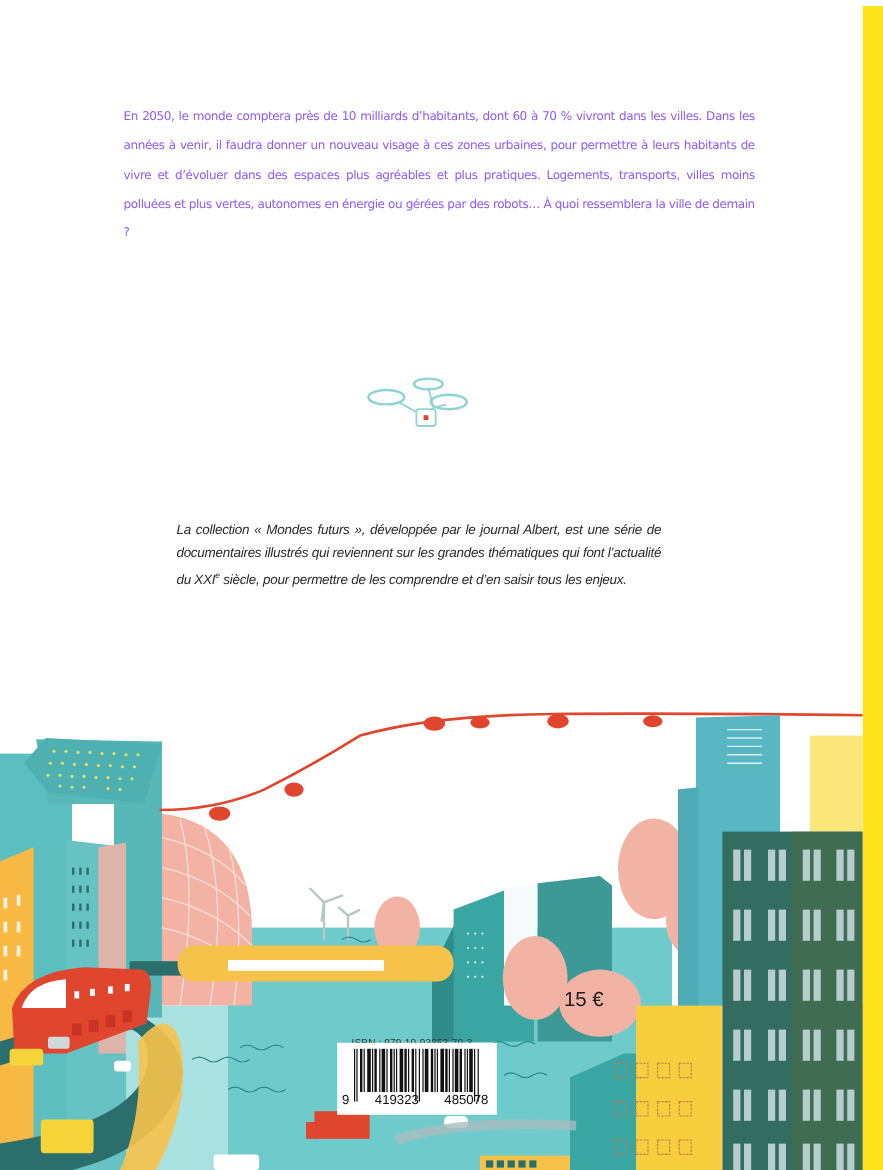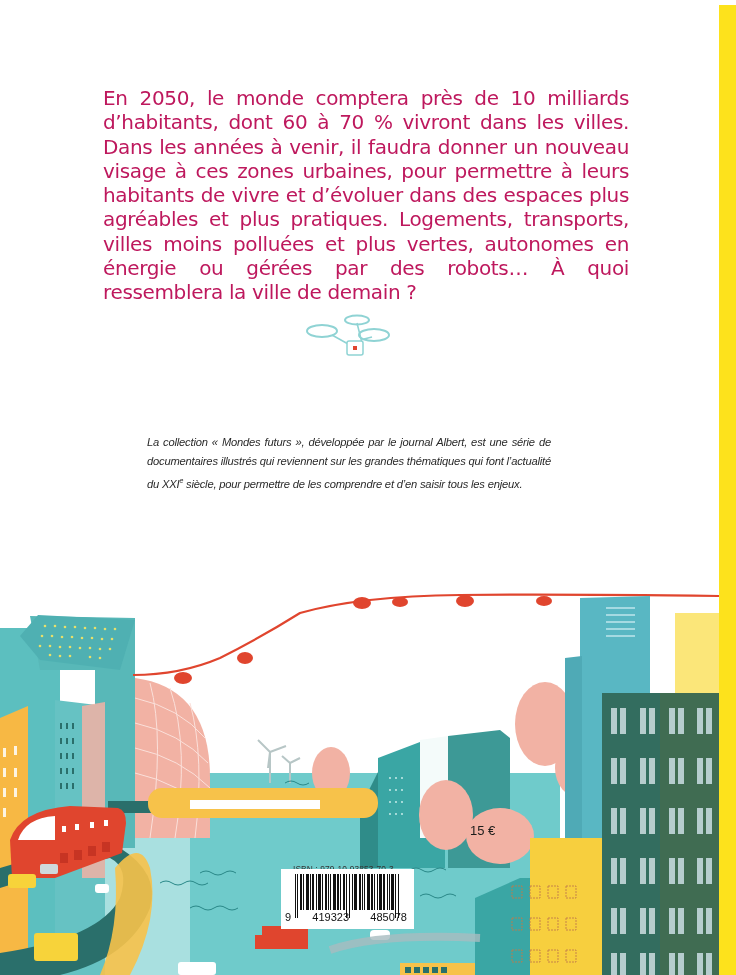--- a/index.html
+++ b/index.html
@@ -3,39 +3,39 @@
 <meta charset="utf-8">
 <style>
   * { box-sizing: border-box; margin: 0; padding: 0; }
   html, body { width: 736px; height: 975px; overflow: hidden; background: #ffffff; }
   body { position: relative; font-family: "DejaVu Sans", sans-serif; color: #1d1d1b; }
 
   .spine { position: absolute; left: 719px; top: 5px; width: 17px; height: 970px; background: #fde21c; }
 
   .blurb {
     position: absolute; left: 103px; top: 86px; width: 526px;
-    font-family: "DejaVu Sans", sans-serif; font-size: 20px; line-height: 24.3px;
-    text-align: justify; color: #be185d; letter-spacing: -0.35px;
+    font-family: "DejaVu Sans", sans-serif; font-size: 10px; line-height: 24.3px;
+    text-align: justify; color: #8b5cf6; letter-spacing: -0.35px;
   }
   .blurb p { text-align-last: left; }
 
   .drone { position: absolute; left: 302px; top: 313px; width: 90px; height: 50px; }
 
   .collection {
     position: absolute; left: 147px; top: 421px; width: 404px;
     font-family: Liberation Sans, sans-serif; font-style: italic; font-size: 11.2px; line-height: 19px;
     text-align: justify; color: #2a2a2a; letter-spacing: -0.2px; margin-top: 12px;
   }
   .collection sup { font-size: 7px; }
 
   .illustration { position: absolute; left: 0; top: 578px; width: 719px; height: 397px; overflow: hidden; }
   .illustration svg { position: absolute; left: 0; top: 0; }
 
   .price {
-    position: absolute; left: 470px; top: 823px; font-size: 13px; color: #1d1d1b;
+    position: absolute; left: 470px; top: 823px; font-size: 17px; color: #1d1d1b;
     font-family: "Liberation Sans", sans-serif;
   }
   .isbn {
     position: absolute; left: 293px; top: 848px; font-size: 8.4px; color: #333;
     font-family: "Liberation Sans", sans-serif; letter-spacing: 0.1px; margin-top: 16px;
   }
   .barcode {
     position: absolute; left: 281px; top: 869px; width: 133px; height: 60px; background: #fff;
   }
   .barcode .bars { position: absolute; left: 14px; top: 5px; width: 112px; height: 40px; display: flex; align-items: flex-start; }

